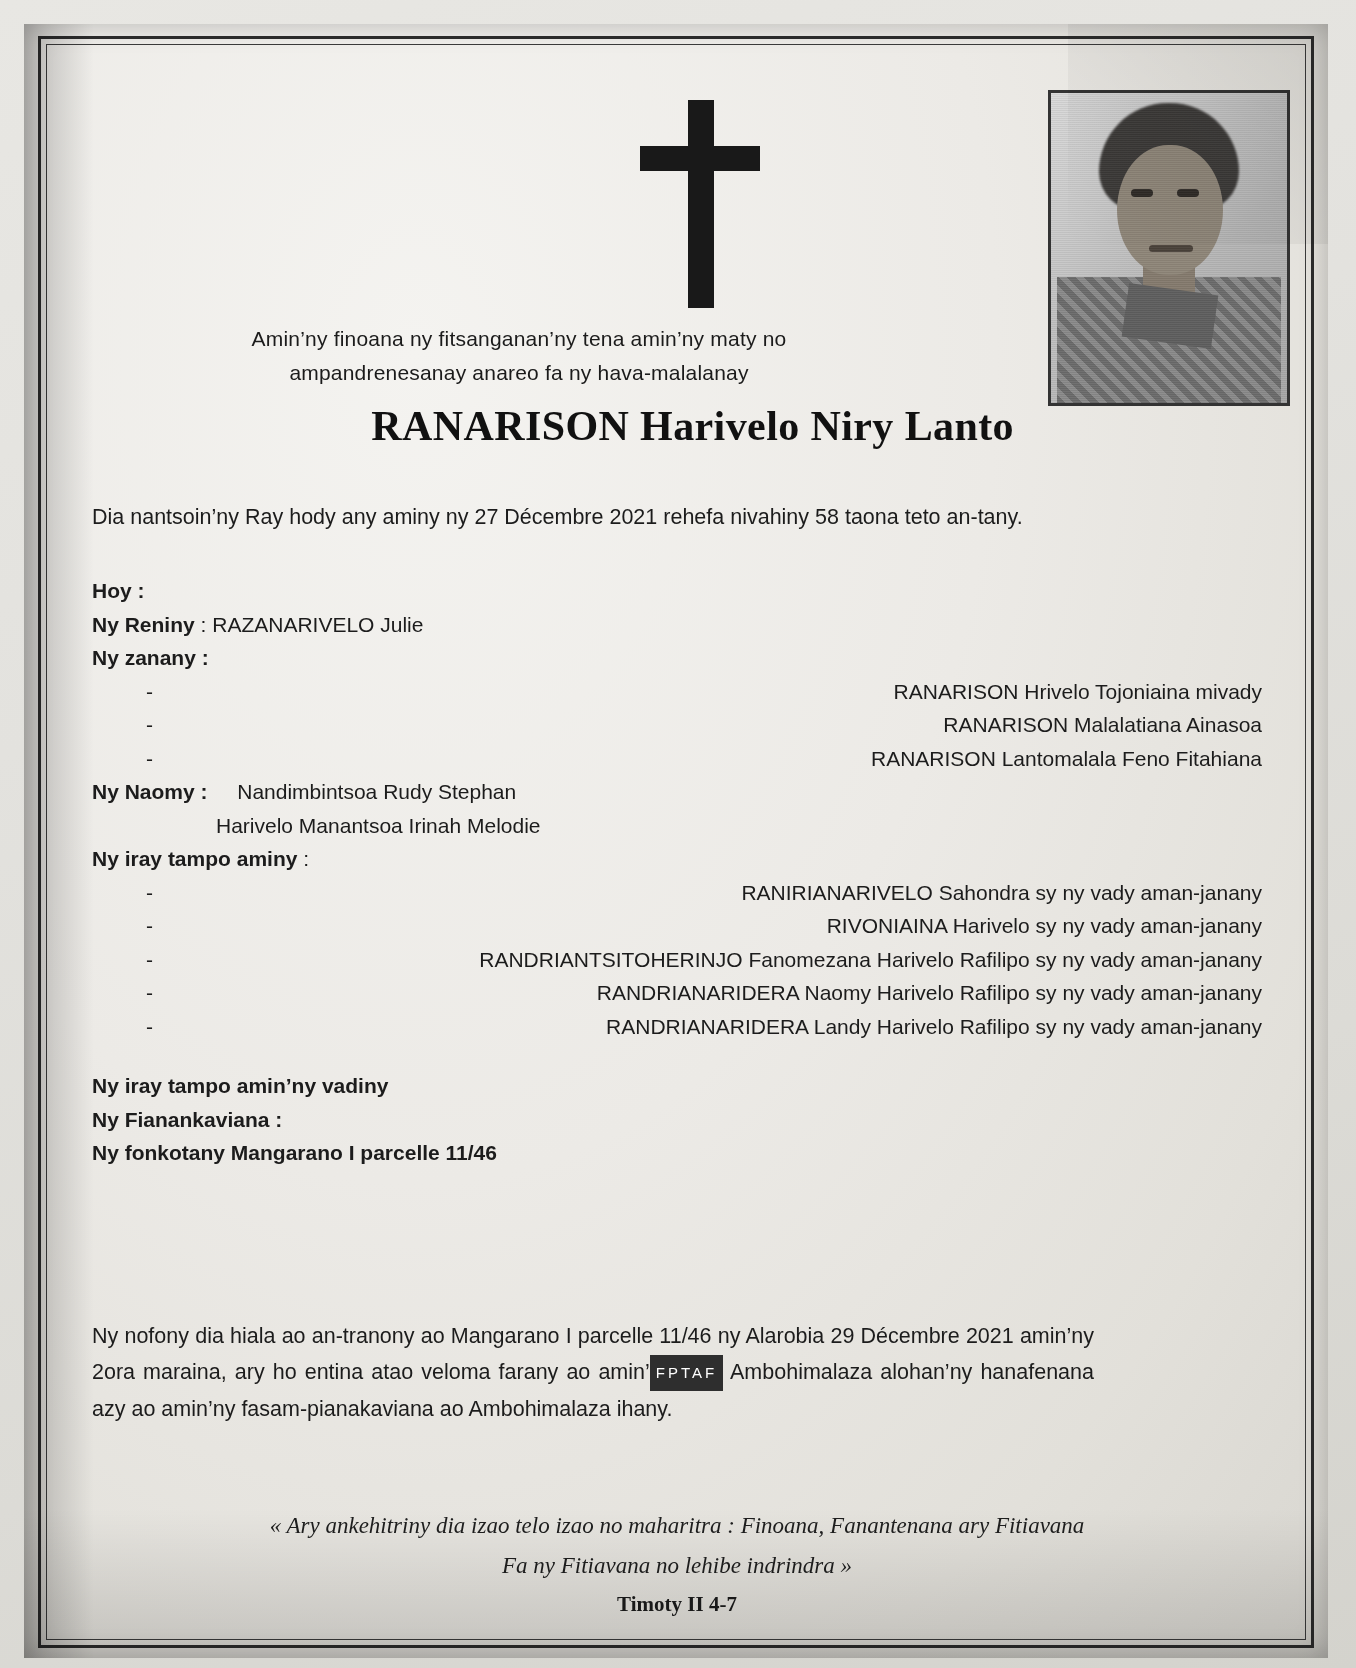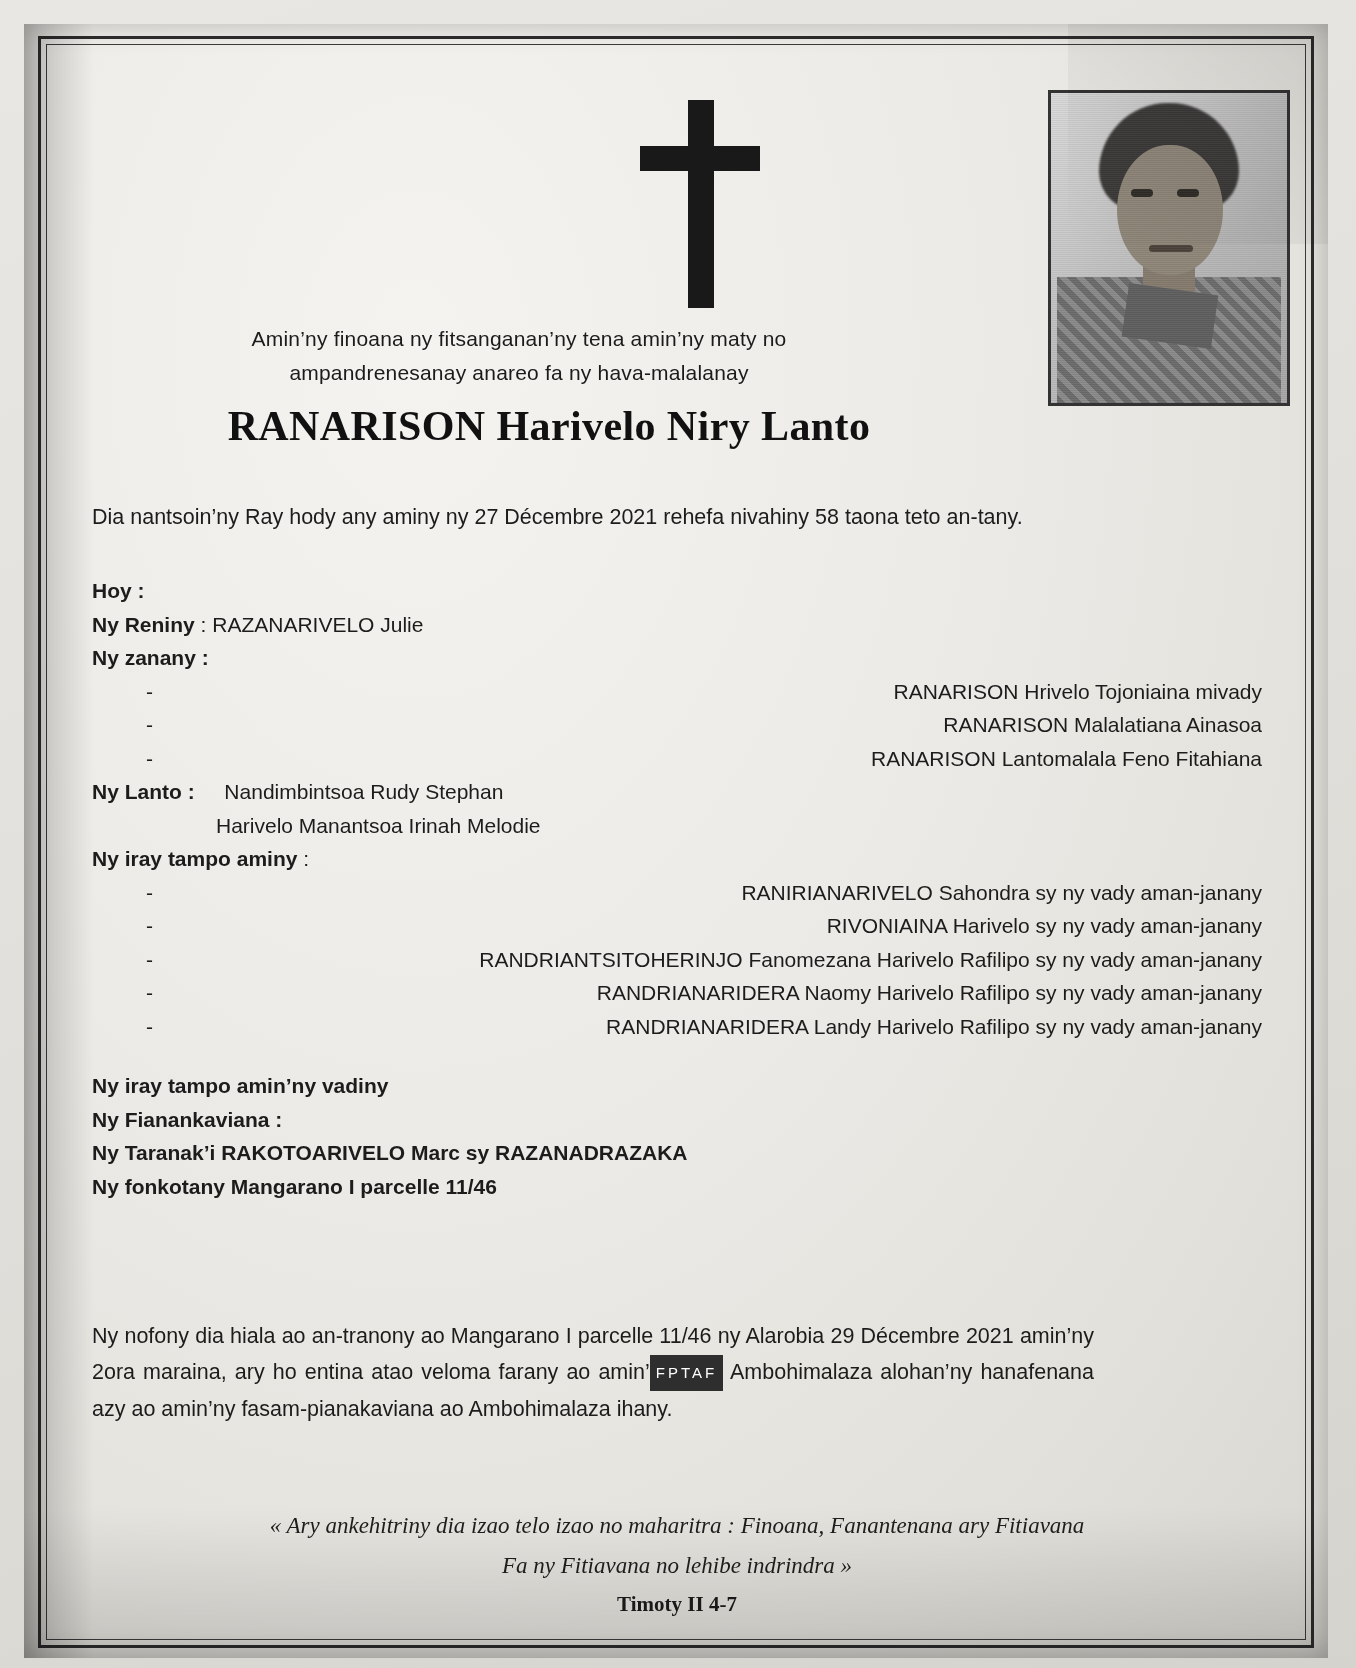--- a/index.html
+++ b/index.html
@@ -178,21 +178,21 @@
     font-size: 21px;
     line-height: 34px;
     letter-spacing: .2px;
     color: #1b1b1b;
   }
 
   .name {
     position: absolute;
     left: 0; top: 338px;
     width: 930px;
-    text-align: center;
+    text-align: right;
     font-family: "Liberation Serif", serif;
     font-weight: bold;
     font-size: 42px;
     letter-spacing: .4px;
     color: #111;
   }
 
   .lead {
     position: absolute;
     left: 8px;
@@ -323,21 +323,21 @@
         </div>
 
         <div class="b">Ny zanany :</div>
         <ul class="dash">
           <li>RANARISON Hrivelo Tojoniaina mivady</li>
           <li>RANARISON Malalatiana Ainasoa</li>
           <li>RANARISON Lantomalala Feno Fitahiana</li>
         </ul>
 
         <div class="row">
-          <span class="b">Ny Lanto :</span>
+          <span class="b">Ny Naomy :</span>
           <span style="display:inline-block;width:18px"></span>
           <span>Nandimbintsoa Rudy Stephan</span>
         </div>
         <div class="indent-2">Harivelo Manantsoa Irinah Melodie</div>
 
         <div class="row">
           <span class="b">Ny iray tampo aminy</span>
           <span>:</span>
         </div>
         <ul class="dash">
@@ -345,21 +345,20 @@
           <li>RIVONIAINA Harivelo sy ny vady aman-janany</li>
           <li>RANDRIANTSITOHERINJO Fanomezana Harivelo Rafilipo sy ny vady aman-janany</li>
           <li>RANDRIANARIDERA Naomy Harivelo Rafilipo sy ny vady aman-janany</li>
           <li>RANDRIANARIDERA Landy Harivelo Rafilipo sy ny vady aman-janany</li>
         </ul>
 
         <div class="gap-m"></div>
 
         <div class="b">Ny iray tampo amin’ny vadiny</div>
         <div class="b">Ny Fianankaviana :</div>
-        <div class="b">Ny Taranak’i RAKOTOARIVELO Marc sy RAZANADRAZAKA</div>
         <div class="b">Ny fonkotany Mangarano I parcelle 11/46</div>
       </div>
 
       <div class="closing">
         <span>Ny nofony dia hiala ao an-tranony ao Mangarano I parcelle 11/46 ny Alarobia 29 Décembre 2021 amin’ny 2ora maraina, ary ho entina atao veloma farany ao amin’</span><span class="redacted">FPTAF</span><span> Ambohimalaza alohan’ny hanafenana azy ao amin’ny fasam-pianakaviana ao Ambohimalaza ihany.</span>
       </div>
 
       <div class="verse">
         <div>« Ary ankehitriny dia izao telo izao no maharitra : Finoana, Fanantenana ary Fitiavana</div>
         <div>Fa ny Fitiavana no lehibe indrindra »</div>

